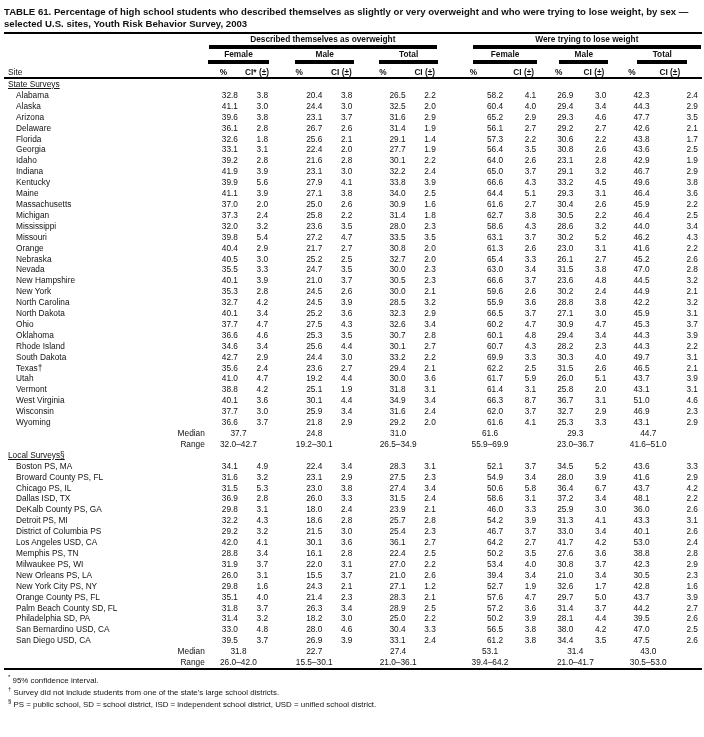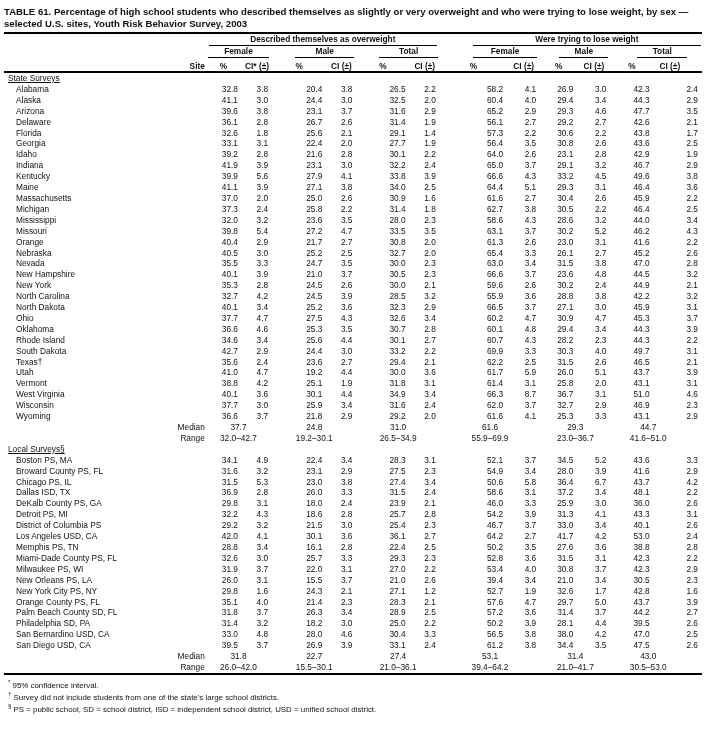--- a/index.html
+++ b/index.html
@@ -22,33 +22,33 @@
     border-bottom: 2.6px solid #000;
   }
   thead th {
     font-size: 8.3px; font-weight: bold; padding: 0;
     vertical-align: bottom; line-height: 10px;
   }
   thead tr.group-row th { height: 12px; }
   thead tr.sub-row th { height: 10px; }
   thead tr.col-row th { height: 13px; border-bottom: 2.2px solid #000; }
   .u {
-    display: block; border-bottom: 1px solid #000000;
+    display: block; border-bottom: 4px solid #000000;
     text-align: center; padding-bottom: 1px;
   }
   th.g1 .u { margin: 0 3px 0 4px; }
   th.g2 .u { margin: 0 1px 0 33px; }
   th.p1 .u { margin: 0 3px 0 3px; }
   th.p2 .u { margin: 0 2px 0 23px; }
   th.p3 .u { margin: 0 2px 0 23px; }
   th.p4 .u { margin: 0 3px 0 33px; }
   th.p5 .u { margin: 0 2px 0 19px; }
   th.p6 .u { margin: 0 15px 0 27px; }
   th.colh { text-align: center; }
-  th.site-h { text-align: right; padding-left: 4px; font-weight: bold; }
+  th.site-h { text-align: left; padding-left: 4px; font-weight: normal; }
   th.ci-last, td.c12 { padding-right: 16px; }
   tbody td {
     font-size: 8.3px; line-height: 10.9px; height: 10.9px;
     padding: 0; white-space: nowrap; overflow: visible;
   }
   td.site { text-align: left; padding-left: 12px; }
   td.section-label { text-align: left; padding-left: 4px; text-decoration: underline; }
   td.stat-label { text-align: right; padding-left: 4px; }
   td.num { text-align: right; padding-right: 4px; }
   td.c12.num { text-align: right; }
@@ -745,35 +745,20 @@
           <td class="num">22.4</td>
           <td class="num">2.5</td>
           <td class="num">50.2</td>
           <td class="num">3.5</td>
           <td class="num">27.6</td>
           <td class="num">3.6</td>
           <td class="num">38.8</td>
           <td class="num c12">2.8</td>
         </tr>
         <tr>
-          <td class="site">Miami-Dade County PS, FL</td>
-          <td class="num">32.6</td>
-          <td class="num">3.0</td>
-          <td class="num">25.7</td>
-          <td class="num">3.3</td>
-          <td class="num">29.3</td>
-          <td class="num">2.3</td>
-          <td class="num">52.8</td>
-          <td class="num">3.6</td>
-          <td class="num">31.5</td>
-          <td class="num">3.1</td>
-          <td class="num">42.3</td>
-          <td class="num c12">2.2</td>
-        </tr>
-        <tr>
           <td class="site">Milwaukee PS, WI</td>
           <td class="num">31.9</td>
           <td class="num">3.7</td>
           <td class="num">22.0</td>
           <td class="num">3.1</td>
           <td class="num">27.0</td>
           <td class="num">2.2</td>
           <td class="num">53.4</td>
           <td class="num">4.0</td>
           <td class="num">30.8</td>

